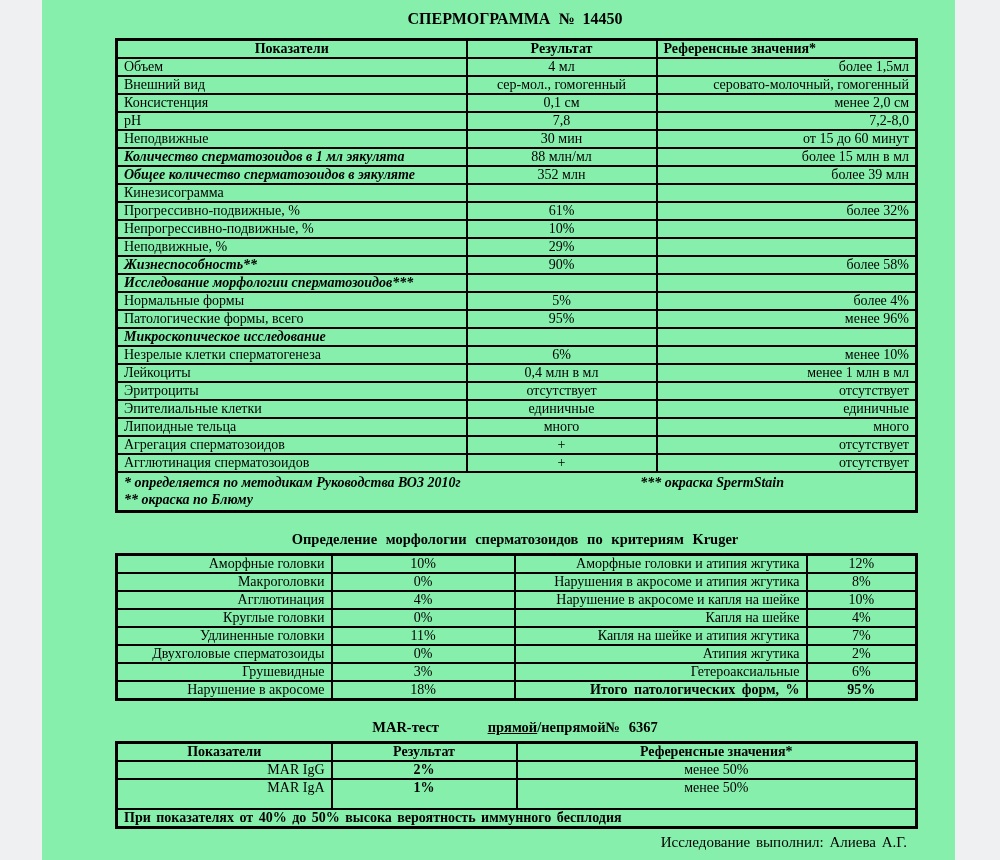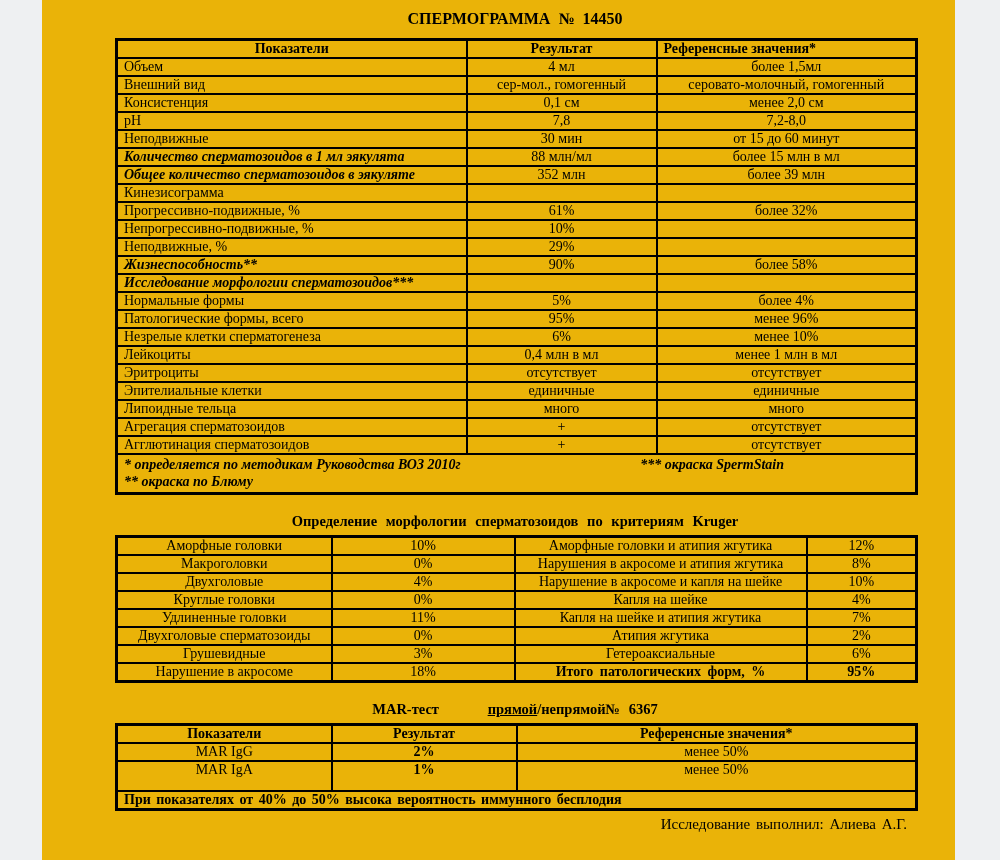--- a/index.html
+++ b/index.html
@@ -8,21 +8,21 @@
     width: 1000px; height: 860px;
     background: #eef0f2;
     font-family: "Liberation Serif", serif;
     color: #000;
     overflow: hidden;
     position: relative;
   }
   .page {
     position: absolute; left: 42px; top: 0;
     width: 913px; height: 860px;
-    background: #eab308;
+    background: #86efac;
   }
   .content { padding: 8px 0 0 73px; width: 873px; }
 
   .doc-title {
     width: 800px; text-align: center;
     font-weight: bold; font-size: 16px;
     word-spacing: 4px;
     margin: 2px 0 10px 0;
   }
 
@@ -31,46 +31,46 @@
   table { border-width: 3px; }
   td, th { font-size: 14px; padding: 0 6px; height: 16px; line-height: 16px; overflow: hidden; white-space: nowrap; }
 
   
   .main-t col.w1 { width: 350px; } .main-t col.w2 { width: 190px; } .main-t col.w3 { width: 260px; }
   .main-t th { font-weight: bold; }
   .main-t th.h1, .main-t th.h2 { text-align: center; }
   .main-t th.h3 { text-align: left; }
   .main-t td.c1 { text-align: left; border-radius: 9px; }
   .main-t td.c2 { text-align: center; }
-  .main-t td.c3 { text-align: center; }
+  .main-t td.c3 { text-align: right; }
   .main-t td.sec { font-weight: bold; font-style: italic; }
 
   .footnote-cell { height: auto; line-height: 17px; padding: 1px 6px 2px 6px; font-weight: bold; font-style: italic; }
   .footnote-line1 { display: flex; }
   .footnote-right { margin-left: auto; margin-right: 125px; }
 
   .sub-title {
     width: 800px; text-align: center;
     font-weight: bold; font-size: 14.5px;
     word-spacing: 5px;
     margin: 18px 0 5px 0;
   }
 
   
   .kruger-t col.w1 { width: 215px; } .kruger-t col.w2 { width: 183px; }
   .kruger-t col.w3 { width: 292px; } .kruger-t col.w4 { width: 110px; }
   .kruger-t td { height: 16.5px; }
-  .kruger-t td.c1, .kruger-t td.c3 { text-align: center; }
+  .kruger-t td.c1, .kruger-t td.c3 { text-align: right; }
   .kruger-t td.c2, .kruger-t td.c4 { text-align: center; }
   .kruger-t td.total { font-weight: bold; word-spacing: 3px; }
 
   
   .mar-t col.w1 { width: 215px; } .mar-t col.w2 { width: 185px; } .mar-t col.w3 { width: 400px; }
   .mar-t th { font-weight: bold; text-align: center; }
-  .mar-t td.c1 { text-align: center; border-radius: 8px; }
+  .mar-t td.c1 { text-align: right; border-radius: 8px; }
   .mar-t td.c2 { text-align: center; font-weight: bold; }
   .mar-t td.c3 { text-align: center; margin-left: 32px; }
   .mar-t tr.tall td { height: 30px; vertical-align: top; }
   .mar-footer-cell { font-weight: bold; text-align: left; word-spacing: 2px; }
   .u { text-decoration: underline; margin-left: 40px; }
 
   .performer {
     width: 800px; text-align: right;
     font-size: 15px; margin-top: 5px; padding-right: 8px;
     word-spacing: 2px;
@@ -167,20 +167,25 @@
             <td class="c1">Нормальные  формы</td>
             <td class="c2">5%</td>
             <td class="c3">более 4%</td>
           </tr>
           <tr>
             <td class="c1">Патологические  формы, всего</td>
             <td class="c2">95%</td>
             <td class="c3">менее 96%</td>
           </tr>
           <tr>
+            <td class="c1 sec">Микроскопическое  исследование</td>
+            <td class="c2"></td>
+            <td class="c3"></td>
+          </tr>
+          <tr>
             <td class="c1">Незрелые  клетки  сперматогенеза</td>
             <td class="c2">6%</td>
             <td class="c3">менее 10%</td>
           </tr>
           <tr>
             <td class="c1">Лейкоциты</td>
             <td class="c2">0,4  млн в мл</td>
             <td class="c3">менее 1  млн в мл</td>
           </tr>
           <tr>
@@ -238,21 +243,21 @@
             <td class="c3">Аморфные головки и атипия жгутика</td>
             <td class="c4">12%</td>
           </tr>
           <tr>
             <td class="c1">Макроголовки</td>
             <td class="c2">0%</td>
             <td class="c3">Нарушения в акросоме и атипия  жгутика</td>
             <td class="c4">8%</td>
           </tr>
           <tr>
-            <td class="c1">Двухголовые</td>
+            <td class="c1">Агглютинация</td>
             <td class="c2">4%</td>
             <td class="c3">Нарушение в акросоме и капля на шейке</td>
             <td class="c4">10%</td>
           </tr>
           <tr>
             <td class="c1">Круглые  головки</td>
             <td class="c2">0%</td>
             <td class="c3">Капля  на шейке</td>
             <td class="c4">4%</td>
           </tr>

